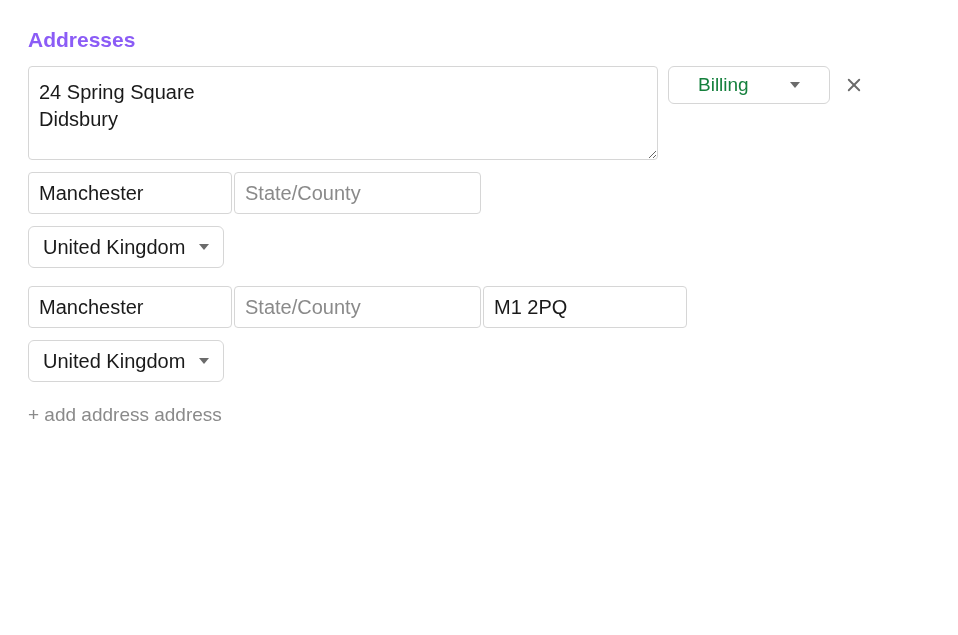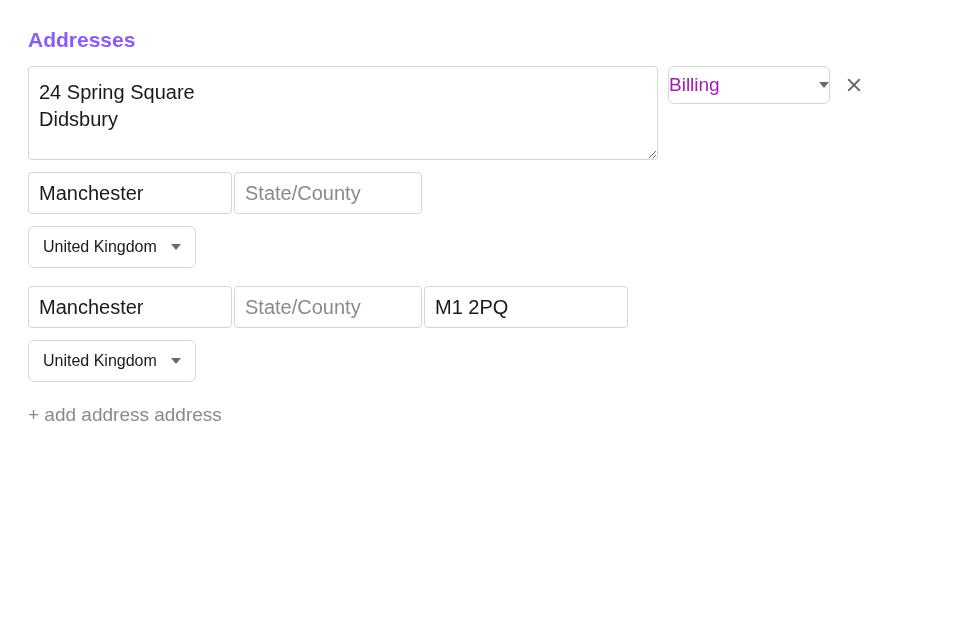--- a/index.html
+++ b/index.html
@@ -40,26 +40,26 @@
       font-size: 20px;
       color: #1a1a1a;
       resize: both;
       line-height: 1.35;
     }
     .type-select {
       width: 162px;
       height: 38px;
       border: 1px solid #d6d6d6;
       border-radius: 6px;
-      padding: 0 0;
+      padding: 0 29px;
       display: flex;
       align-items: center;
       justify-content: space-between;
       font-size: 19px;
-      color: #a21caf;
+      color: #15803d;
       background: #fff;
       cursor: pointer;
       user-select: none;
     }
     .close-btn {
       width: 28px;
       height: 38px;
       display: flex;
       align-items: center;
       justify-content: center;
@@ -84,31 +84,31 @@
       padding: 8px 10px;
       font-family: inherit;
       font-size: 20px;
       color: #1a1a1a;
       height: 42px;
     }
     .input::placeholder {
       color: #8a8a8a;
     }
     .city { width: 204px; }
-    .state { width: 188px; }
+    .state { width: 247px; }
     .postal { width: 204px; }
     .country-select {
       height: 42px;
       border: 1px solid #d6d6d6;
       border-radius: 6px;
       padding: 0 14px;
       display: inline-flex;
       align-items: center;
       gap: 14px;
-      font-size: 16px;
+      font-size: 20px;
       color: #1a1a1a;
       background: #fff;
       cursor: pointer;
       user-select: none;
     }
     .caret {
       width: 0;
       height: 0;
       border-left: 5px solid transparent;
       border-right: 5px solid transparent;

